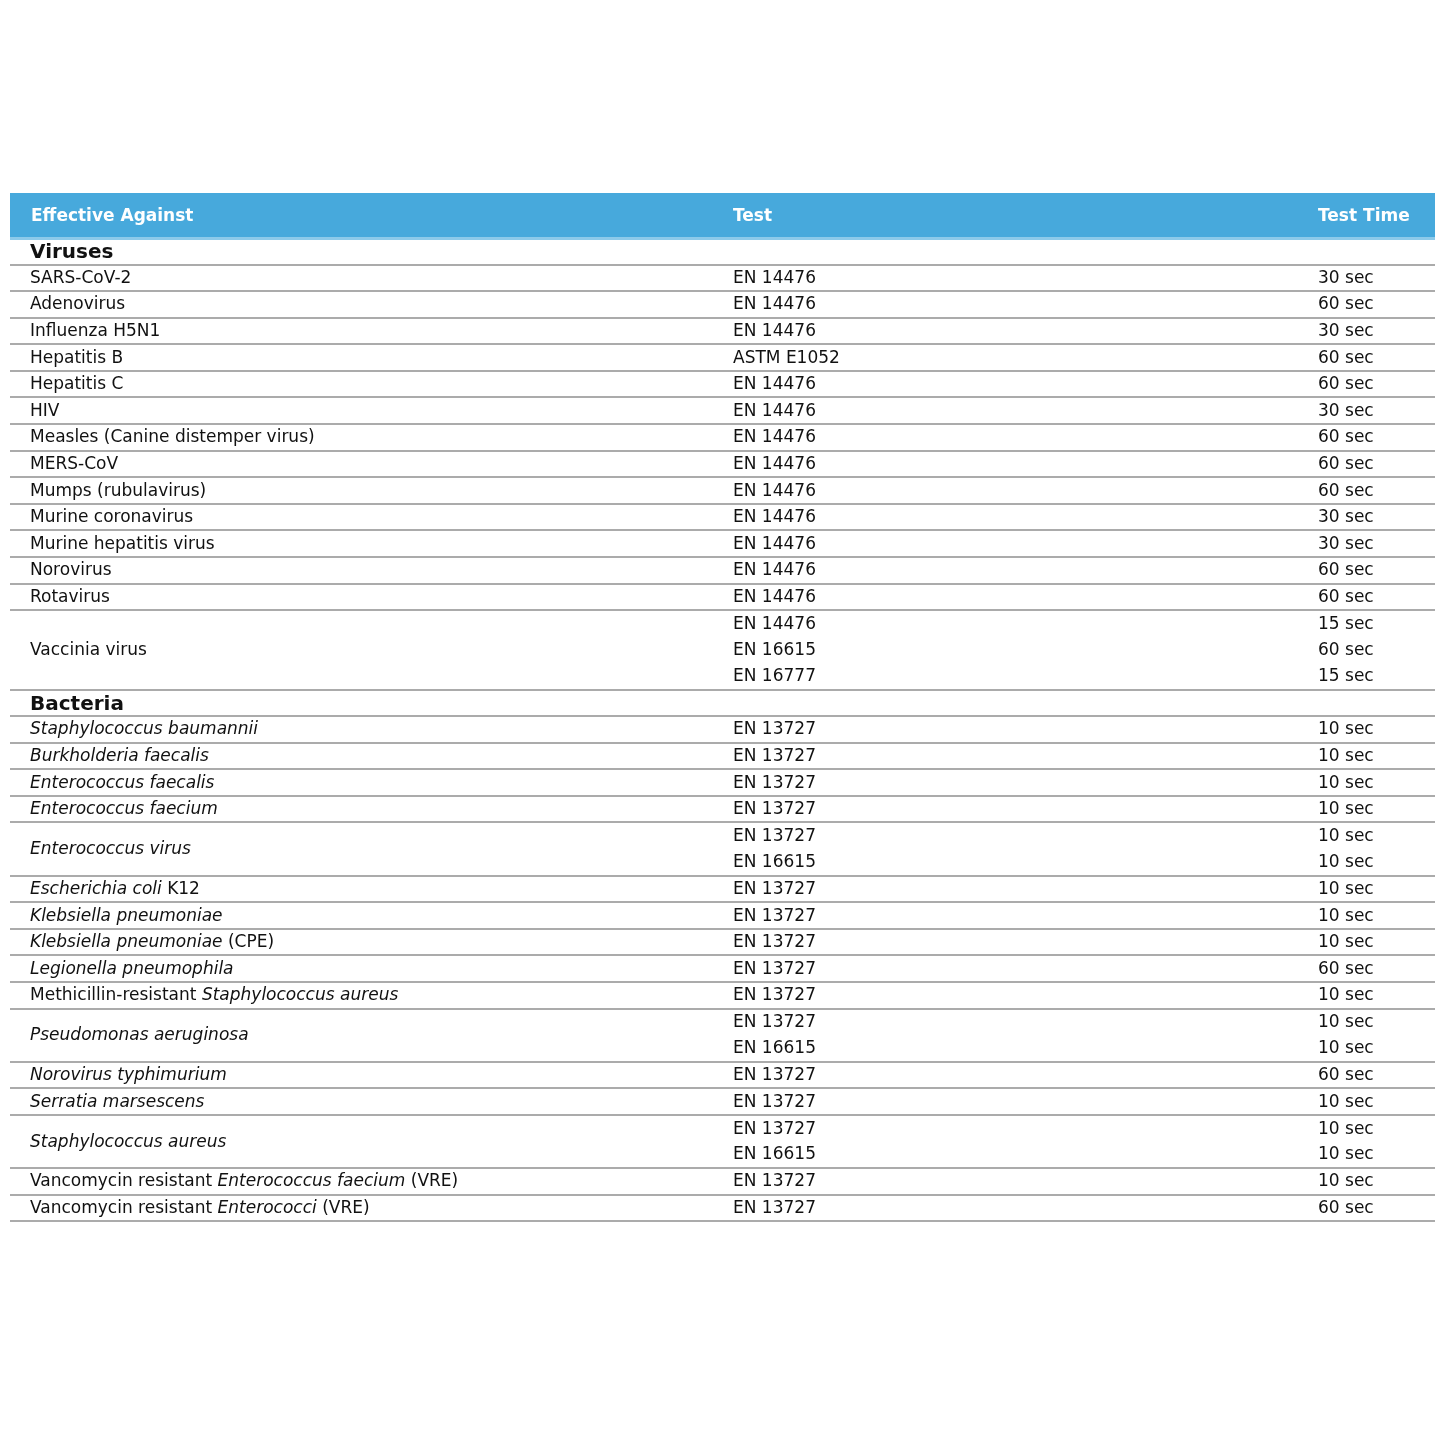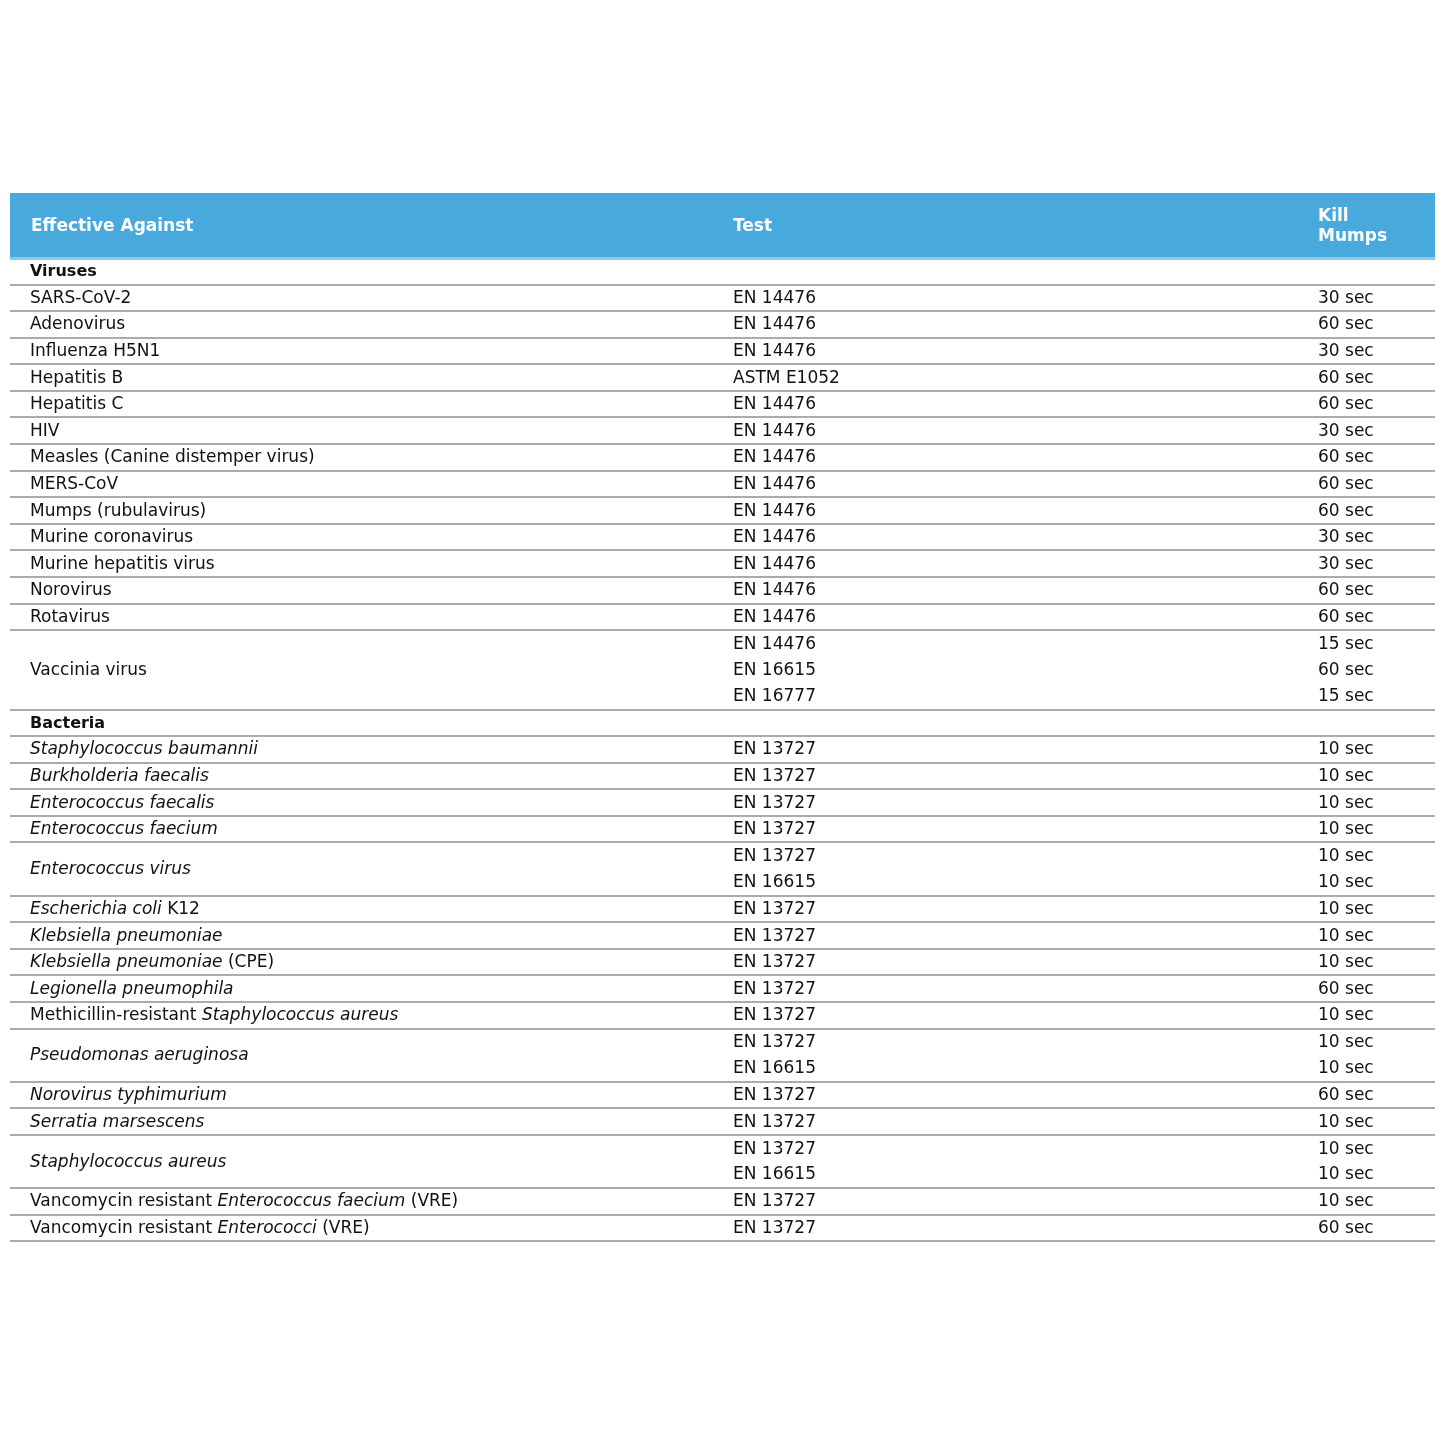--- a/index.html
+++ b/index.html
@@ -62,21 +62,21 @@
   }
   td.c1 { padding-left: 20px; }
   td.c2 { padding-left: 10px; }
   td.c3 { padding-left: 0; margin-left: 36px; }
 
   tr.section-row { height: 26px; }
   tr.test-row { height: 26.6px; }
 
   td.section-title {
     font-weight: bold;
-    font-size: 16px;
+    font-size: 20px;
   }
   tr.section-row td,
   tr.group-start td {
     border-top: 2px solid var(--row-border);
   }
   tr.section-row.first td { border-top: none; }
   tbody tr:last-child td { border-bottom: 2px solid var(--row-border); }
 
   .it { font-style: italic; }
 </style>
@@ -87,21 +87,21 @@
   <table class="efficacy">
     <colgroup>
       <col class="col-name">
       <col class="col-test">
       <col class="col-kill">
     </colgroup>
     <thead>
       <tr>
         <th class="c1">Effective Against</th>
         <th class="c2">Test</th>
-        <th class="c3">Kill Mumps</th>
+        <th class="c3">Test Time</th>
       </tr>
     </thead>
     <tbody>
         <tr class="section-row first">
           <td class="c1 section-title" colspan="3">Viruses</td>
         </tr>
         <tr class="test-row group-start">
           <td class="c1 name-cell" rowspan="1"><span>SARS-CoV-2</span></td>
           <td class="c2 test-cell">EN 14476</td>
           <td class="c3 kill-cell">30 sec</td>

